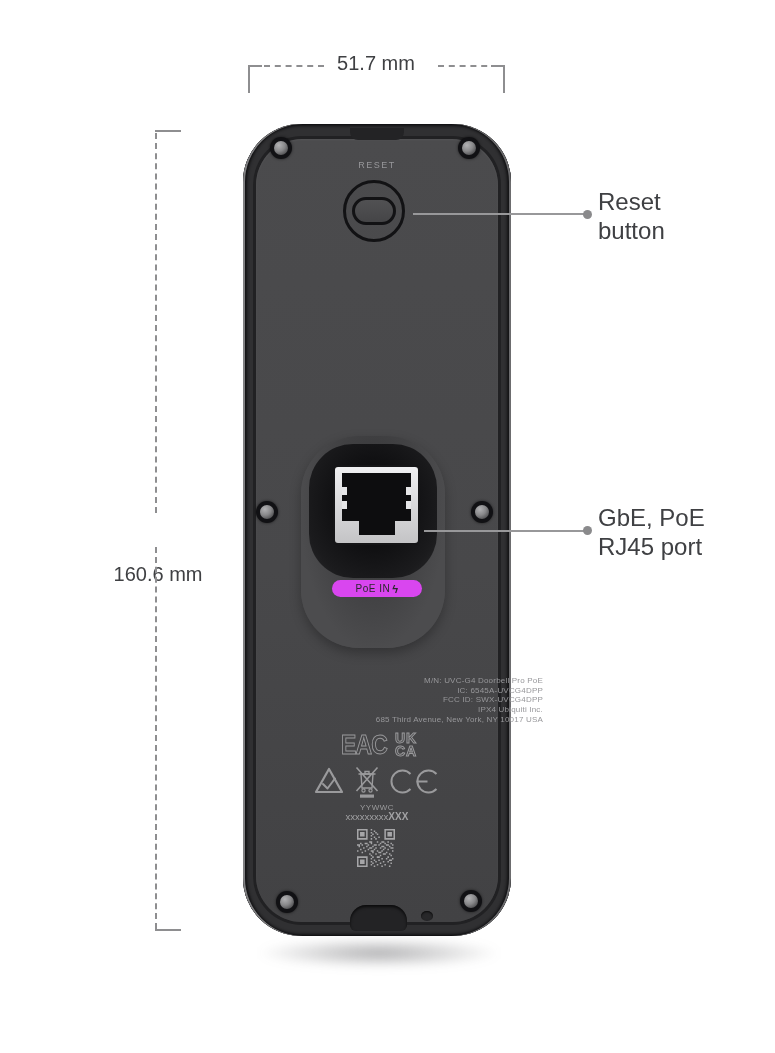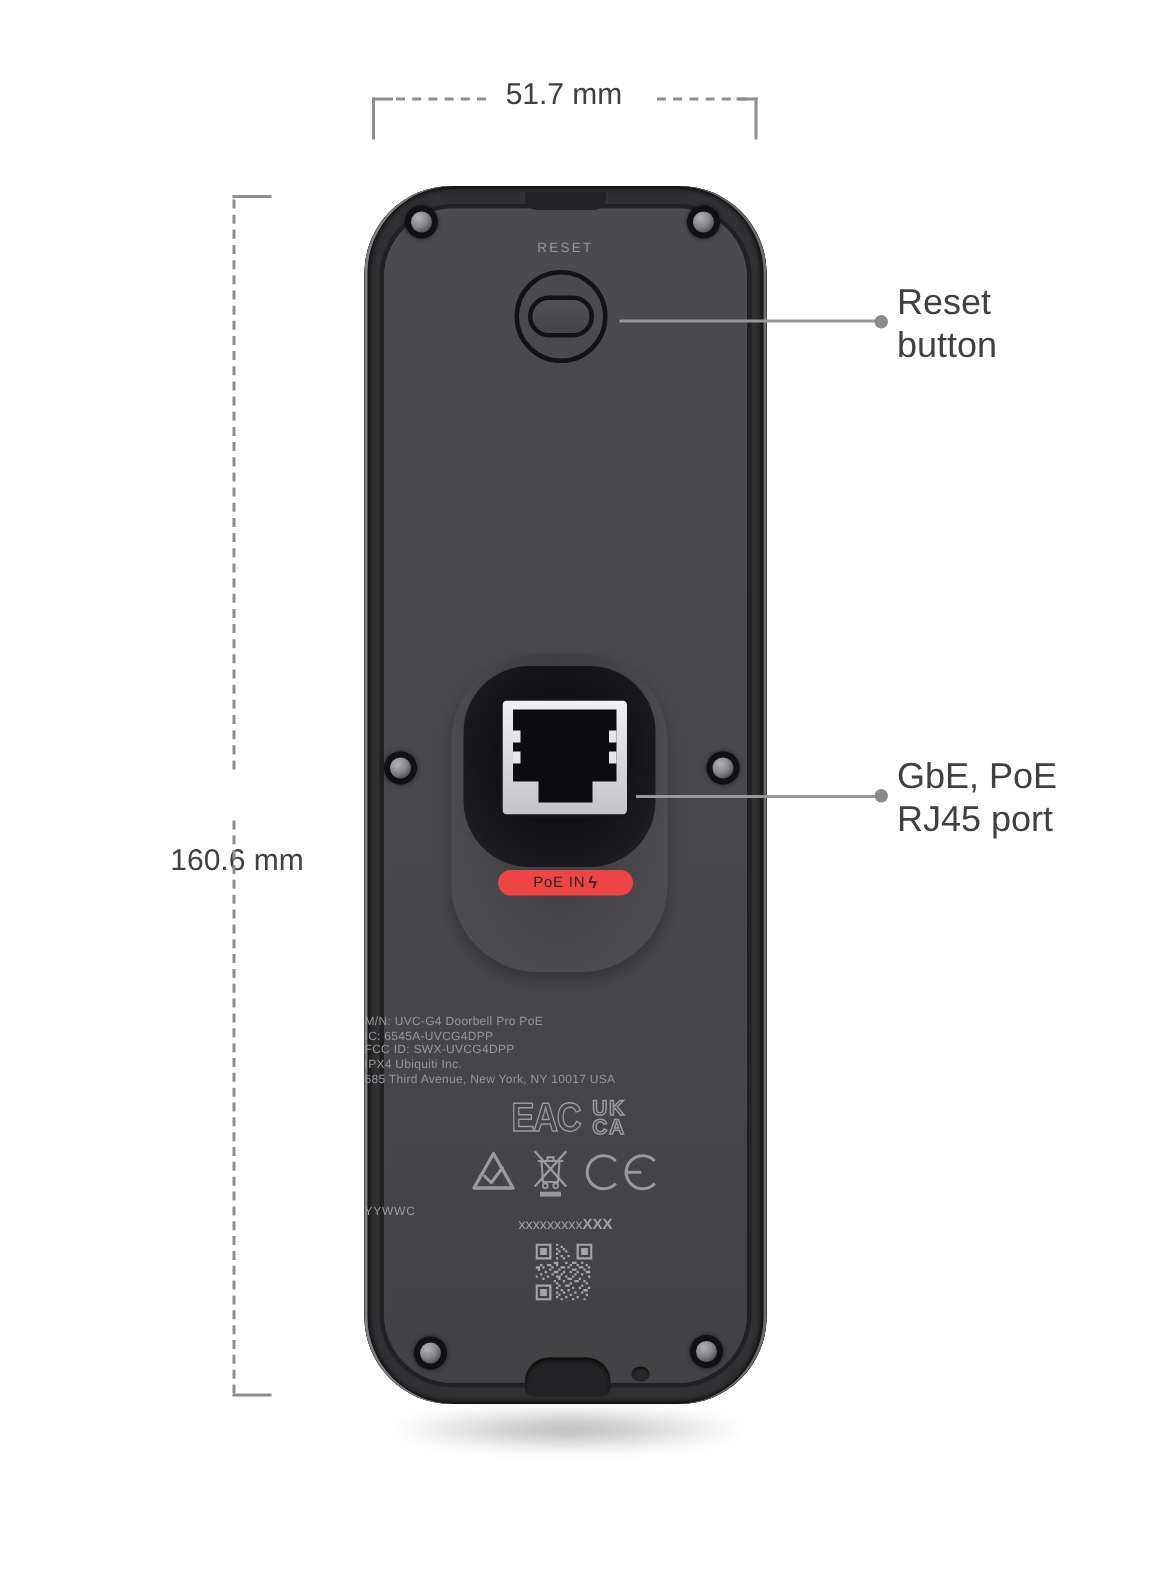--- a/index.html
+++ b/index.html
@@ -64,34 +64,34 @@
       box-shadow:0 5px 12px rgba(0,0,0,.28);}
   .port-recess{position:absolute;left:66px;top:320px;width:128px;height:134px;border-radius:44px;
       background:radial-gradient(ellipse at 50% 45%,#0e0e10 35%,#1b1b1d 75%,#2a2a2c 100%);}
   .rj45{position:absolute;left:90px;top:341px;width:87px;height:80px;border-radius:5px;
       border:2px solid #151517;box-sizing:border-box;
       background:linear-gradient(180deg,#f0f0f2,#c4c4c6);}
   .rj45-open{position:absolute;left:7px;top:6px;right:7px;height:48px;background:#0d0d0f;}
   .rj45-notch{position:absolute;width:5px;height:8px;background:#e6e6e8;}
   .rj45-tab{position:absolute;left:50%;transform:translateX(-50%);top:52px;width:36px;height:16px;background:#0d0d0f;}
   .poe-pill{position:absolute;left:89px;top:456px;width:90px;height:17px;border-radius:9px;
-      background:#ef4444;color:#28282a;font-size:10px;letter-spacing:.5px;
+      background:#d946ef;color:#28282a;font-size:10px;letter-spacing:.5px;
       display:flex;align-items:center;justify-content:center;}
   .poe-bolt{font-weight:bold;font-size:11px;margin-left:2px;}
 
-  .reg-text{position:absolute;left:0;top:552px;width:100%;text-align:left;
-      font-size:8px;line-height:9.7px;color:#97979a;letter-spacing:.2px;}
+  .reg-text{position:absolute;left:0;top:552px;width:100%;text-align:right;
+      font-size:8px;line-height:9.7px;color:#97979a;letter-spacing:.2px;padding-left:32px;}
   .cert-row1{position:absolute;left:0;top:604px;width:100%;height:30px;
       display:flex;align-items:flex-end;justify-content:center;gap:4px;}
   .outline-txt{color:#7c7c7e;-webkit-text-stroke:1px #9a9a9c;-webkit-text-fill-color:transparent;}
   .eac{font-size:27px;line-height:26px;font-weight:700;letter-spacing:-1px;transform:scaleX(.85);}
   .ukca{font-size:14px;line-height:13px;font-weight:700;letter-spacing:1px;text-align:left;}
   .cert-row2{position:absolute;left:0;top:638px;width:100%;height:38px;
       display:flex;align-items:center;justify-content:center;gap:7px;}
-  .date-code{position:absolute;left:0;top:679px;width:100%;text-align:left;font-size:8px;
+  .date-code{position:absolute;left:0;top:679px;width:100%;text-align:center;font-size:8px;
       letter-spacing:.5px;color:#9b9b9d;}
   .serial{position:absolute;left:0;top:687px;width:100%;text-align:center;color:#a2a2a4;font-size:9.5px;}
   .serial b{font-size:10px;font-weight:700;}
   .qr{position:absolute;left:114px;top:705px;}
   .bottom-notch{position:absolute;left:107px;top:781px;width:57px;height:26px;background:#232325;
       border-radius:16px 16px 6px 6px;box-shadow:inset 0 2px 3px rgba(0,0,0,.7);}
   .bottom-hole{position:absolute;left:178px;top:787px;width:12px;height:10px;border-radius:50%;
       background:#28282a;box-shadow:inset 0 1px 2px rgba(0,0,0,.8);}
 </style>
 </head>

